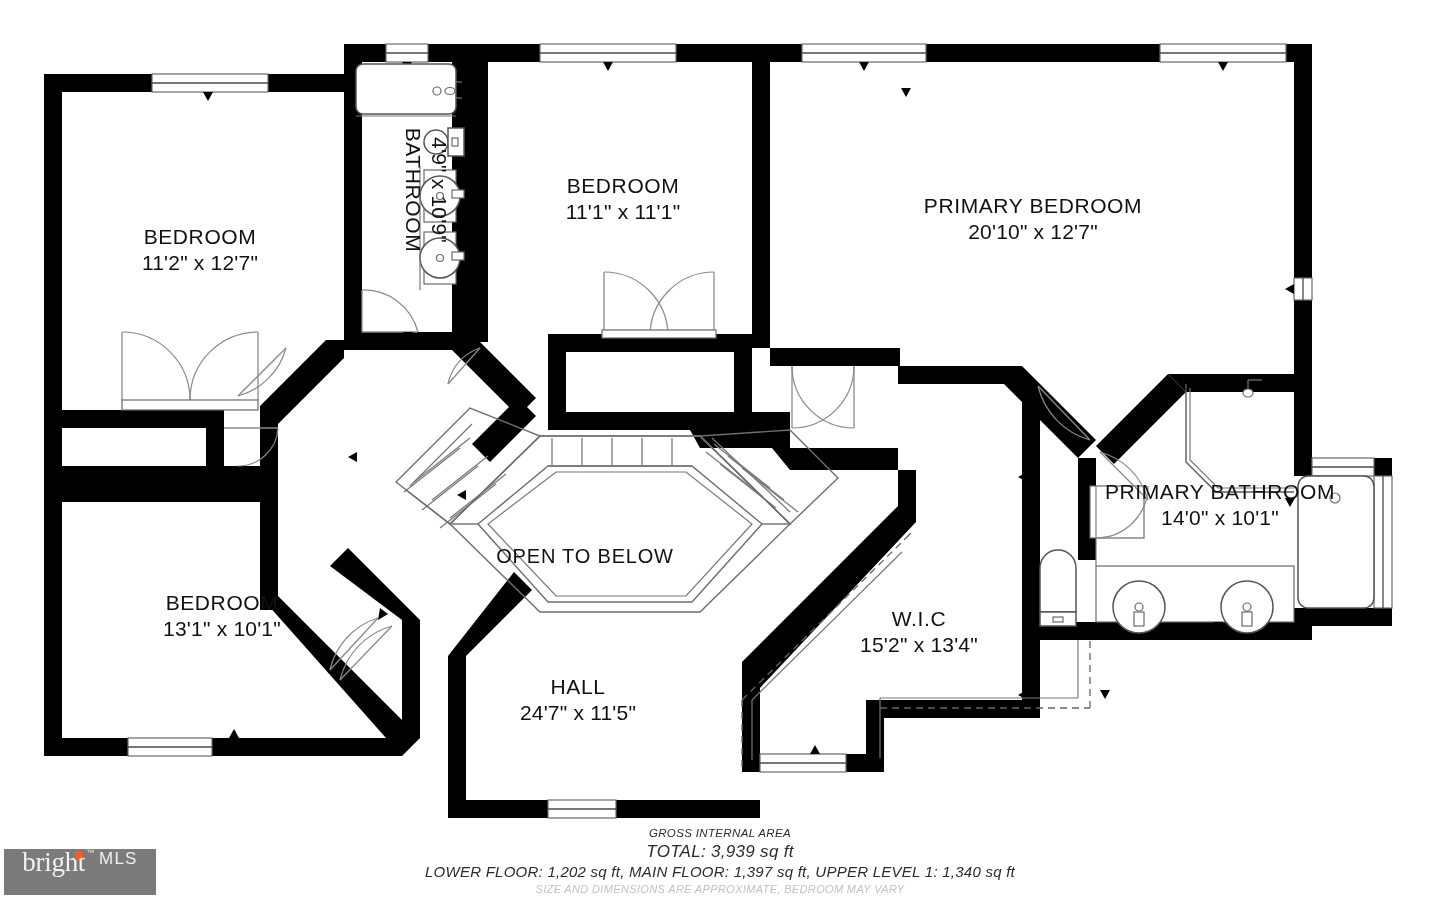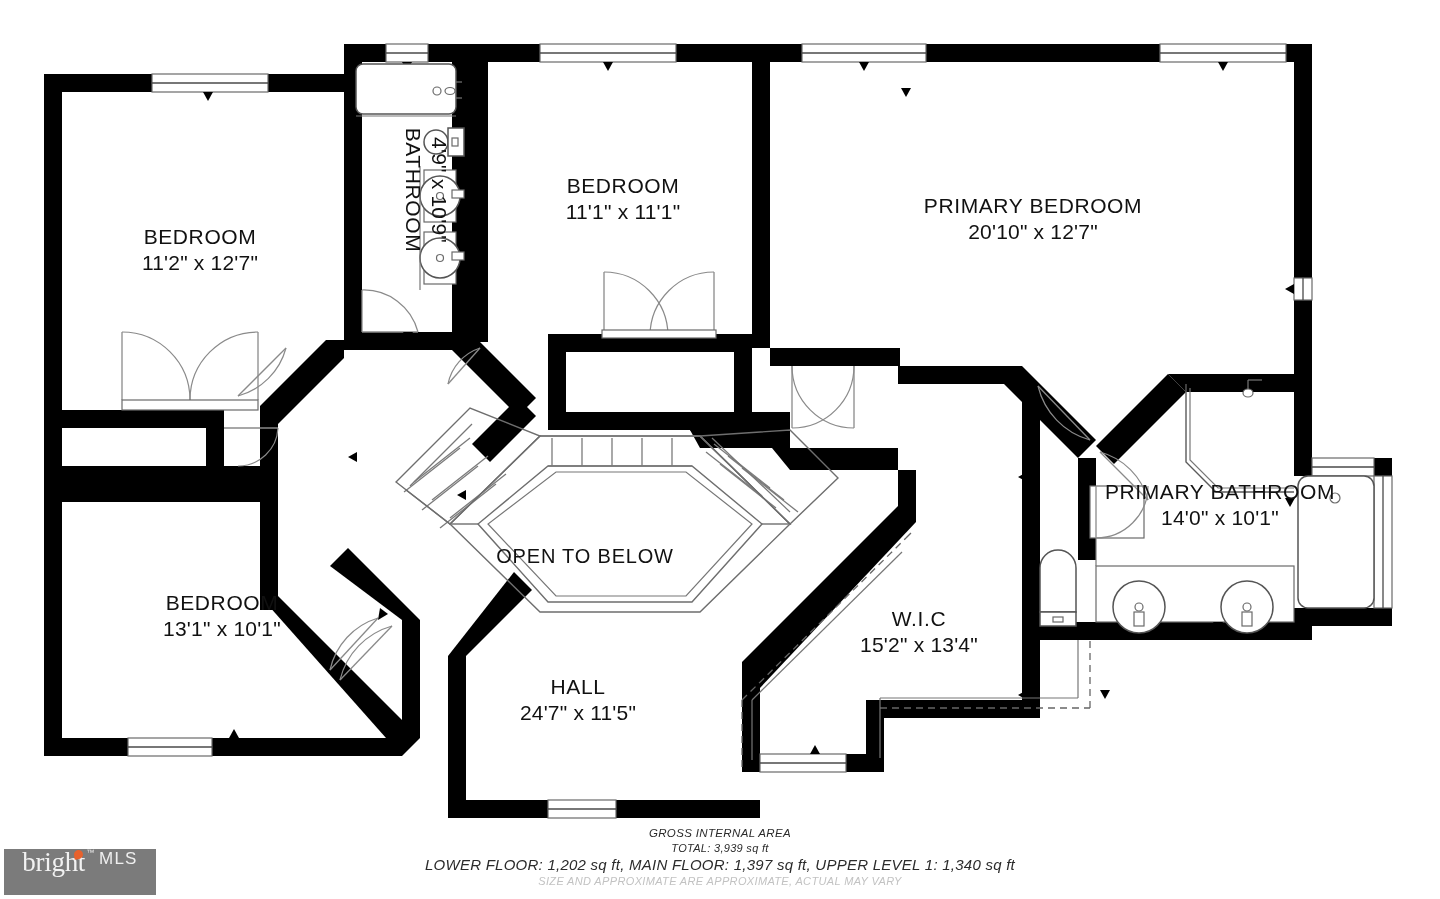--- a/index.html
+++ b/index.html
@@ -53,21 +53,21 @@
   #area-footer {
     position: absolute;
     left: 0;
     top: 826px;
     width: 1440px;
     text-align: center;
     line-height: 1.28;
     font-style: italic;
   }
   #area-footer .ln1 { font-size: 11.5px; color: #2b2b2b; letter-spacing: 0.35px; }
-  #area-footer .ln2 { font-size: 11px; color: #2b2b2b; letter-spacing: 0.3px; }
+  #area-footer .ln2 { font-size: 17px; color: #2b2b2b; letter-spacing: 0.3px; }
   #area-footer .ln3 { font-size: 15px; color: #2b2b2b; letter-spacing: 0.25px; }
   #area-footer .ln4 { font-size: 11px; color: #c2c2c2; letter-spacing: 0.35px; }
 
   
   #watermark {
     position: absolute;
     left: 4px;
     top: 849px;
     width: 152px;
     height: 46px;
@@ -486,21 +486,21 @@
 
       <text class="room-label otb-label" x="585" y="558">OPEN TO BELOW</text>
     </g>
 
   </svg>
 
   <div id="area-footer">
     <div class="ln1">GROSS INTERNAL AREA</div>
     <div class="ln2">TOTAL: 3,939 sq ft</div>
     <div class="ln3">LOWER FLOOR: 1,202 sq ft, MAIN FLOOR: 1,397 sq ft, UPPER LEVEL 1: 1,340 sq ft</div>
-    <div class="ln4">SIZE AND APPROXIMATE ARE APPROXIMATE, ACTUAL MAY VARY</div>
+    <div class="ln4">SIZE AND DIMENSIONS ARE APPROXIMATE, BEDROOM MAY VARY</div>
   </div>
 
   <div id="watermark">
     <span class="wm-bright">
       <span>bright</span>
       <span class="wm-dot"></span>
       <span class="wm-tm">™</span>
     </span>
     <span class="wm-mls">MLS</span>
   </div>

